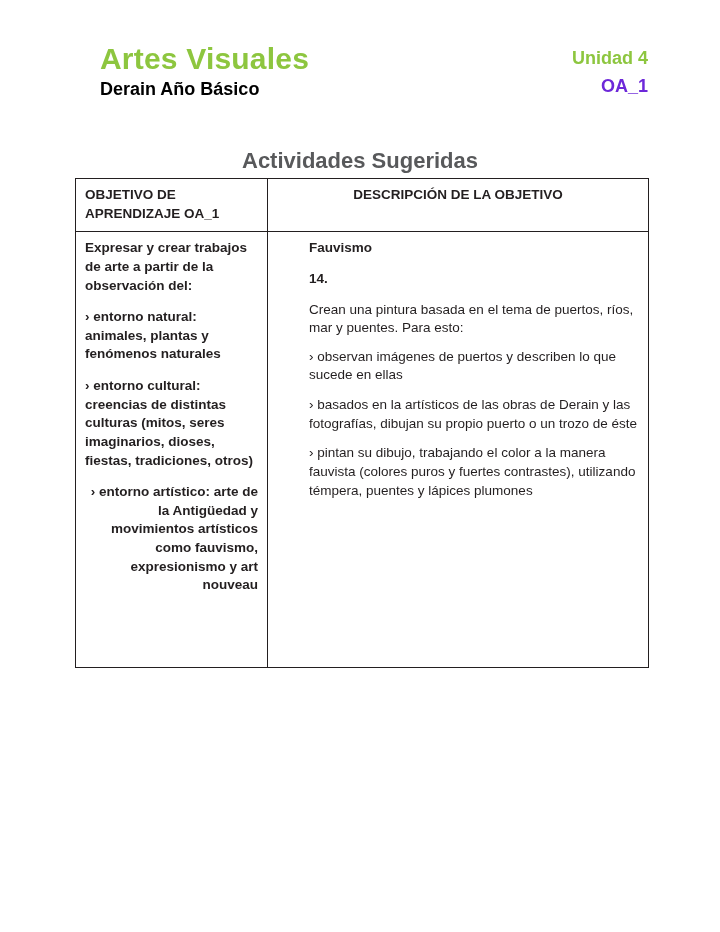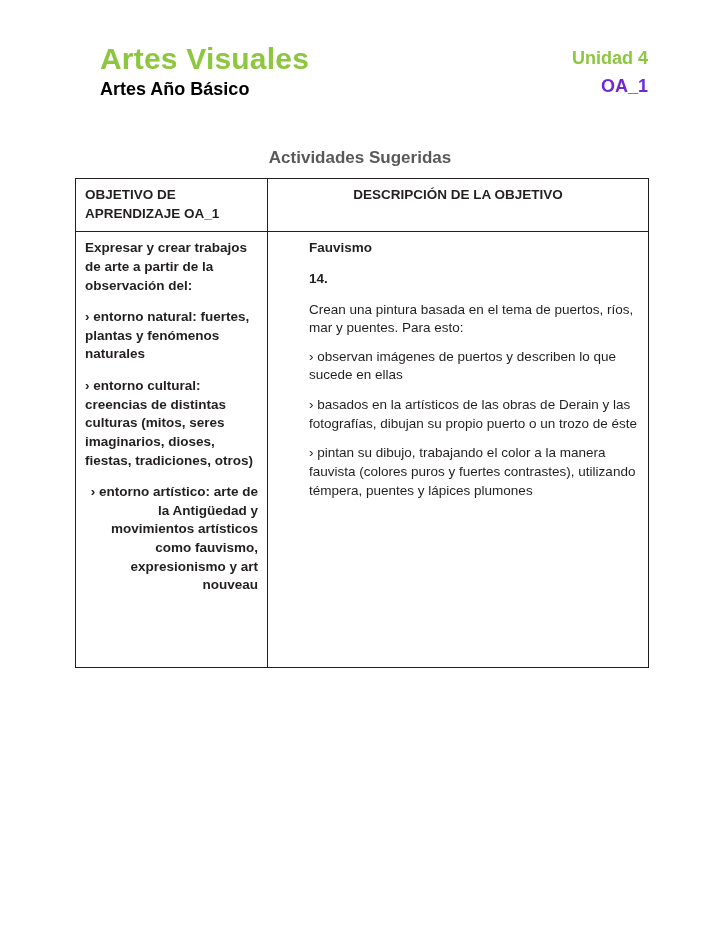--- a/index.html
+++ b/index.html
@@ -57,21 +57,21 @@
   }
 
   
   .section-title {
     position: absolute;
     top: 148px;
     left: 0;
     width: 100%;
     text-align: center;
     color: #58595b;
-    font-size: 17px;
+    font-size: 22px;
     font-weight: bold;
   }
 
   
   .activities-table {
     position: absolute;
     top: 178px;
     left: 75px;
     width: 573px;
     border-collapse: collapse;
@@ -129,21 +129,21 @@
   }
 </style>
 </head>
 <body>
 
 <div class="page">
 
   <div class="header">
     <div class="header-left">
       <div class="doc-title">Artes Visuales</div>
-      <div class="doc-subtitle">Artes Año Básico</div>
+      <div class="doc-subtitle">Derain Año Básico</div>
     </div>
     <div class="header-right">
       <div class="unit">Unidad 4</div>
       <div class="oa">OA_1</div>
     </div>
   </div>
 
   <div class="section-title">Actividades Sugeridas</div>
 
   <table class="activities-table">
@@ -154,21 +154,21 @@
     <thead>
       <tr>
         <th class="obj-header">OBJETIVO DE APRENDIZAJE OA_1</th>
         <th class="desc-header">DESCRIPCIÓN DE LA OBJETIVO</th>
       </tr>
     </thead>
     <tbody>
       <tr class="body-row">
         <td class="objective-cell">
           <p>Expresar y crear trabajos de arte a partir de la observación del:</p>
-          <p>› entorno natural: fuertes, plantas y fenómenos naturales</p>
+          <p>› entorno natural: animales, plantas y fenómenos naturales</p>
           <p>› entorno cultural: creencias de distintas culturas (mitos, seres imaginarios, dioses, fiestas, tradiciones, otros)</p>
           <p class="underlined">› entorno artístico: arte de la Antigüedad y movimientos artísticos como fauvismo, expresionismo y art nouveau</p>
         </td>
         <td class="description-cell">
           <p class="activity-heading">Fauvismo</p>
           <p class="activity-number">14.</p>
           <p>Crean una pintura basada en el tema de puertos, ríos, mar y puentes. Para esto:</p>
           <p class="step">› observan imágenes de puertos y describen lo que sucede en ellas</p>
           <p class="step">› basados en la artísticos de las obras de Derain y las fotografías, dibujan su propio puerto o un trozo de éste</p>
           <p class="step">› pintan su dibujo, trabajando el color a la manera fauvista (colores puros y fuertes contrastes), utilizando témpera, puentes y lápices plumones</p>

